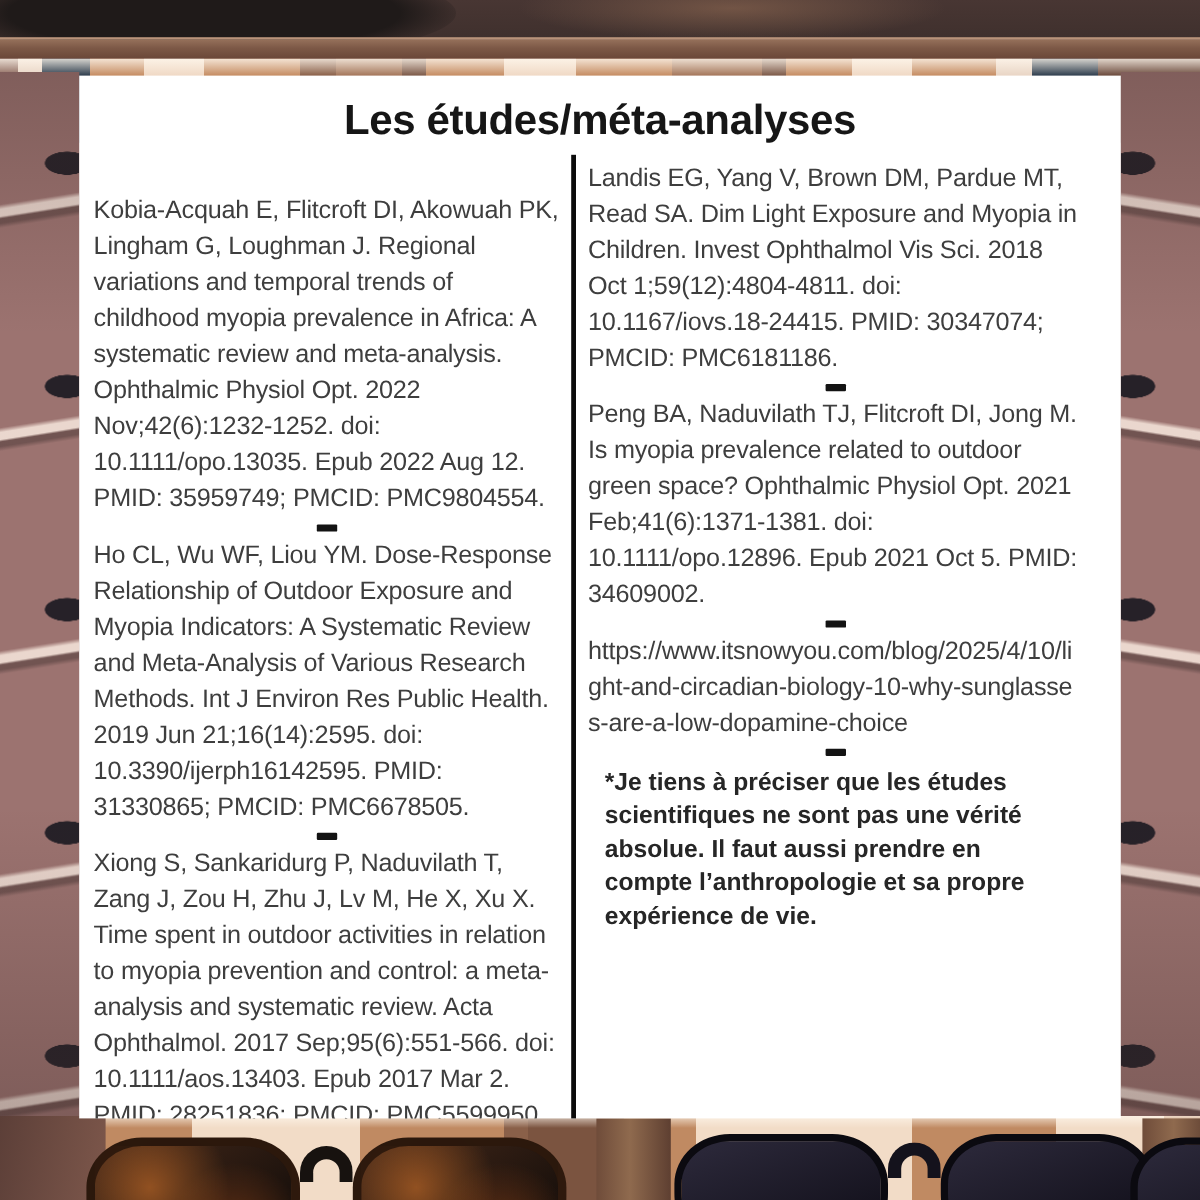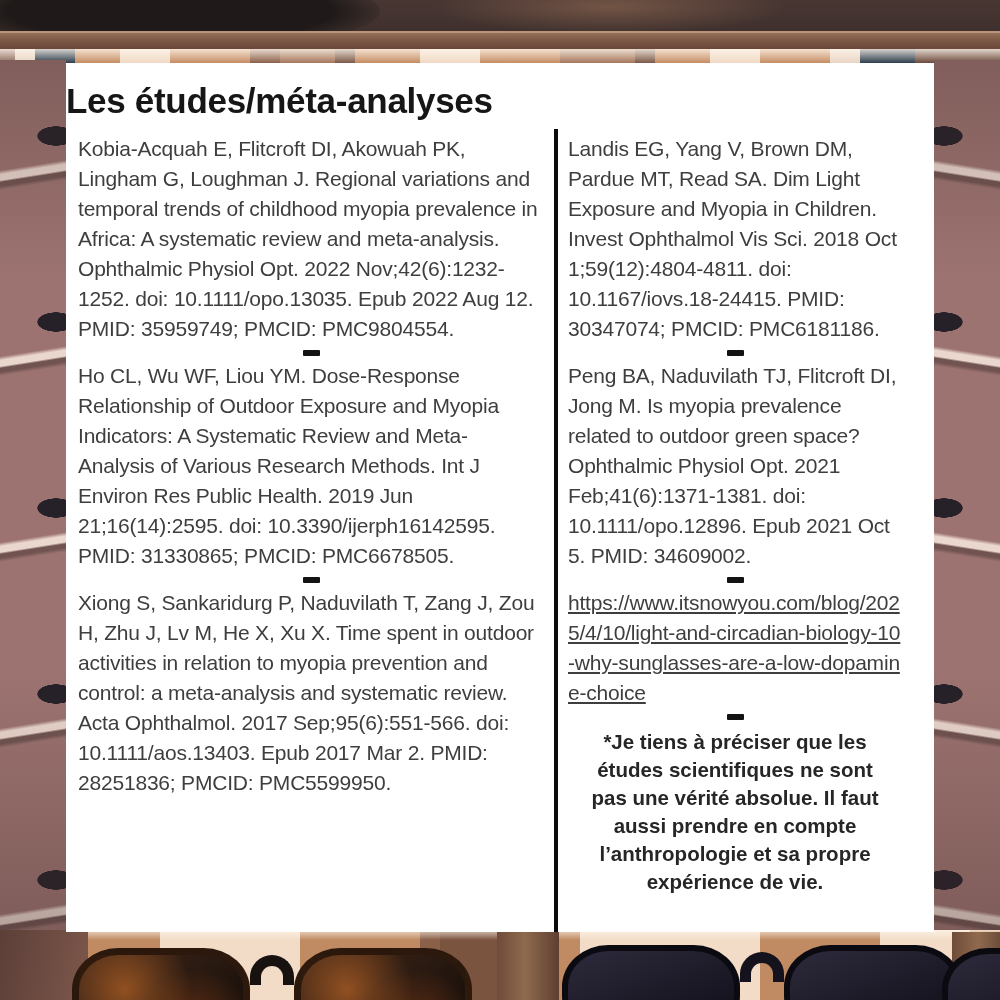--- a/index.html
+++ b/index.html
@@ -105,40 +105,40 @@
     background:linear-gradient(160deg,#2a2738 8%,#100e18 75%);
   }
   .sunglasses.black1 .bridge, .sunglasses.black2 .bridge { border-color:#14121c; }
 
   
   .card {
     position:absolute; left:66px; top:63px; width:868px; height:869px;
     background:#ffffff; display:flex; flex-direction:column;
   }
   .card-title {
-    margin:18px 0 8px; text-align:left;
+    margin:18px 0 8px; text-align:center;
     font-size:35px; font-weight:700; color:#161616; letter-spacing:-.3px;
   }
   .columns { flex:1; display:flex; min-height:0; }
   .col { overflow:hidden; }
-  .col-left  { width:488px; padding:5px 10px 0 12px; }
+  .col-left  { width:410px; padding:5px 10px 0 12px;margin-top:27px; }
   .divider   { width:4px; background:#0b0b0b; }
   .col-right { flex:1; padding:5px 32px 0 10px; }
 
   .citation {
     font-size:21px; line-height:30px; color:#3e3e3e; letter-spacing:-.2px;
   }
-  .citation.link { word-break:break-all;text-decoration:underline; }
+  .citation.link { word-break:break-all; }
   .dash {
     width:17px; height:6px; border-radius:1px; background:#131313;
     margin:6px auto 5px;
   }
   .footnote {
     font-size:20.5px; line-height:28px; font-weight:700; color:#262626;
-    text-align:center; padding:3px 14px 0;
+    text-align:left; padding:3px 14px 0;
   }
 </style>
 </head>
 <body>
 
 <div class="bg bg-ceiling">
   <div class="bg bg-hanging-glasses"></div>
   <div class="bg bg-ceiling-glow"></div>
 </div>
 <div class="bg bg-board"></div>

